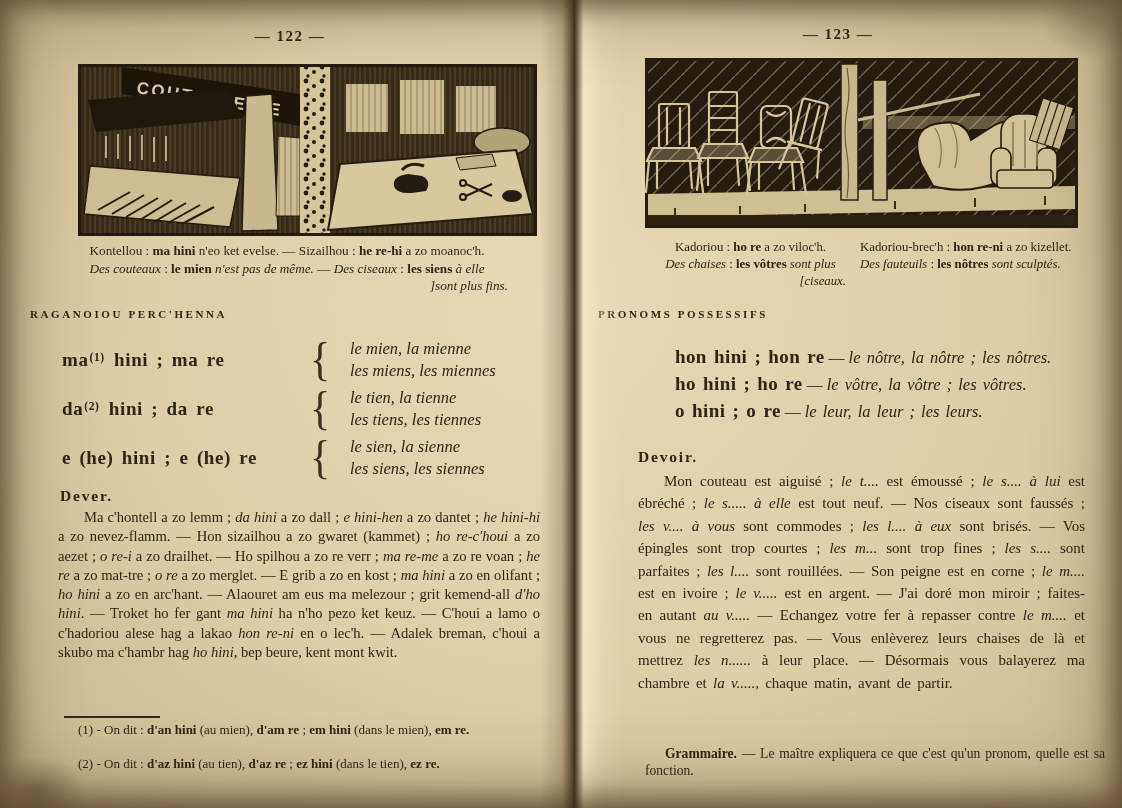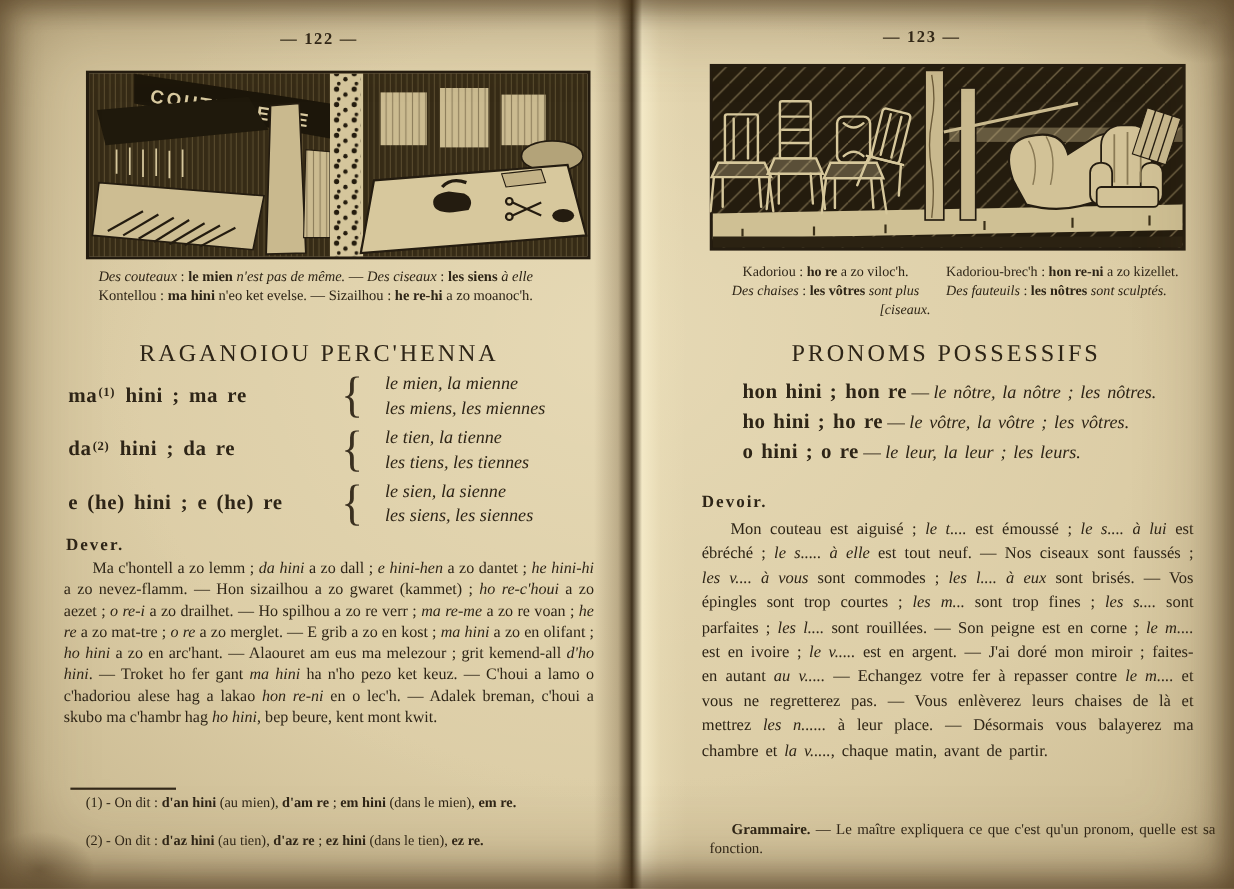--- a/index.html
+++ b/index.html
@@ -28,21 +28,21 @@
   .abs{position:absolute;}
   .pagenum{font-size:15px;font-weight:bold;letter-spacing:1.5px;text-align:center;}
   .lp .pagenum{top:28px;left:0;width:520px;}
   .rp .pagenum{top:26px;left:0;width:480px;}
   .engraving{display:block;}
   .caption{font-size:13.2px;line-height:17.6px;}
   .lp .caption{left:24px;top:242px;width:466px;text-align:center;}
   .cap-r{text-align:right;padding-right:12px;}
   .cap1{left:45px;top:239px;width:215px;text-align:center;font-size:12.8px;line-height:16.8px;}
   .cap2{left:262px;top:239px;width:222px;text-align:left;font-size:12.8px;line-height:16.8px;}
-  .h1{font-size:22px;font-weight:normal;letter-spacing:2.6px;text-align:center;width:100%;}
+  .h1{font-size:11px;font-weight:bold;letter-spacing:2.6px;width:100%;}
   .lp .h1{top:308px;left:0;}
   .rp .h1{top:308px;left:0;}
   .ptable{left:32px;top:336px;width:470px;}
   .prow{display:flex;align-items:center;height:48px;margin-bottom:1px;}
   .pbret{width:248px;font-size:19px;font-weight:bold;letter-spacing:.6px;word-spacing:3px;}
   .pbrace{width:20px;font-size:42px;font-weight:400;line-height:46px;transform:scaleY(1.08);
     color:#3a3020;text-align:center;}
   .pfr{font-style:italic;font-size:16.5px;line-height:22.5px;margin-left:20px;}
   .exlabel{font-weight:bold;font-size:15.5px;letter-spacing:1.8px;}
   .dever{left:30px;top:487px;}
@@ -133,22 +133,23 @@
       <g stroke="#241c10" stroke-width="2" fill="none">
         <line x1="388" y1="132" x2="414" y2="120"></line>
           <line x1="388" y1="120" x2="414" y2="132"></line>
         <circle cx="385" cy="133" r="3"></circle>
           <circle cx="385" cy="119" r="3"></circle>
       </g>
       <ellipse cx="434" cy="132" rx="10" ry="6" fill="#241c10"></ellipse>
     </svg>
 
     <div class="abs caption">
+      <div><span>Kontellou : </span><span class="b">ma hini</span><span> n'eo ket evelse. — Sizailhou : </span><span class="b">he re-hi</span><span> a zo moanoc'h.</span></div>
       <div><span class="i">Des couteaux</span><span> : </span><span class="b">le mien</span><span class="i"> n'est pas de même.</span><span> — </span><span class="i">Des ciseaux</span><span> : </span><span class="b">les siens</span><span class="i"> à elle</span></div>
-      <div><span>Kontellou : </span><span class="b">ma hini</span><span> n'eo ket evelse. — Sizailhou : </span><span class="b">he re-hi</span><span> a zo moanoc'h.</span></div>
+      <div class="cap-r"><span class="i">]sont plus fins.</span></div>
     </div>
 
     <div class="abs h1">RAGANOIOU PERC'HENNA</div>
 
     <div class="abs ptable">
       <div class="prow">
         <div class="pbret"><span class="b">ma</span><sup>(1)</sup><span class="b"> hini ; ma re</span></div>
         <div class="pbrace">{</div>
         <div class="pfr">
           <div>le mien, la mienne</div>

